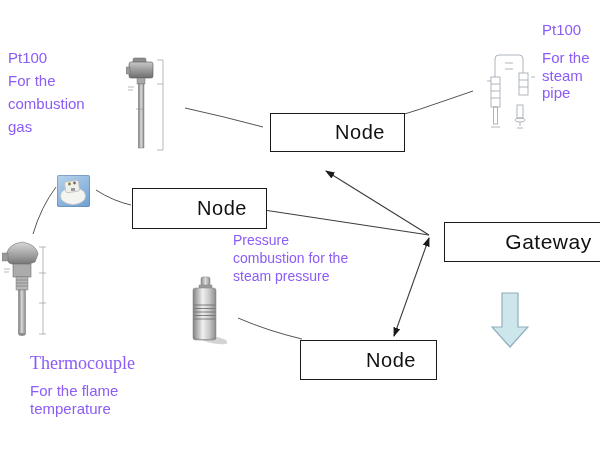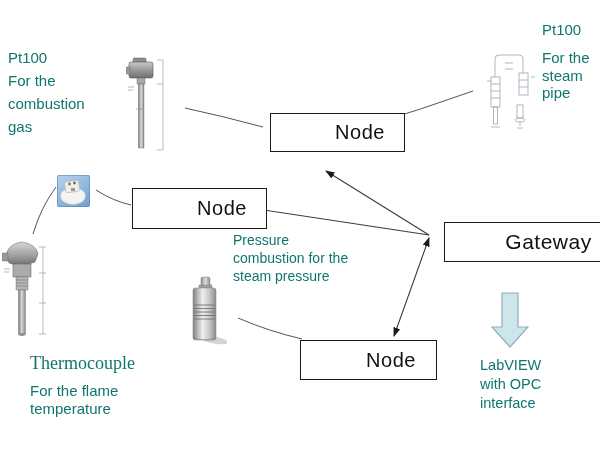--- a/index.html
+++ b/index.html
@@ -2,21 +2,21 @@
 <html><head>
 <meta charset="utf-8">
 <style>
   html,body{margin:0;padding:0;background:#fff;}
   .canvas{
     position:relative;width:600px;height:450px;background:#ffffff;overflow:hidden;
     font-family:"Liberation Sans","DejaVu Sans",sans-serif;color:#1a1a1a;
   }
   .abs{position:absolute;}
   .pre{white-space:pre-line;}
-  .label{color:#0f766e;}
+  .label{color:#8b5cf6;}
   .box{
     position:absolute;display:flex;align-items:center;justify-content:center;
     background:#ffffff;border:1.6px solid #1a1a1a;font-size:20px;color:#111;
     letter-spacing:.5px;
     padding-left:45px;
   }
   .box.gateway{border-width:1.2px;font-size:21px;}
   svg{display:block;}
   .connectors{position:absolute;left:0;top:0;pointer-events:none;}
   .nodeicon{
@@ -176,17 +176,14 @@
   <div class="abs label txt-pt100s-title">Pt100</div>
   <div class="abs label pre txt-pt100s-desc">For the
 steam
 pipe</div>
   <div class="abs label pre txt-pressure">Pressure
 combustion for the
 steam pressure</div>
   <div class="abs label txt-thermo-title">Thermocouple</div>
   <div class="abs label pre txt-thermo-desc">For the flame
 temperature</div>
-  <div class="abs label pre txt-labview">LabVIEW
-with OPC
-interface</div>
 
 </div>
 
 </body></html>

